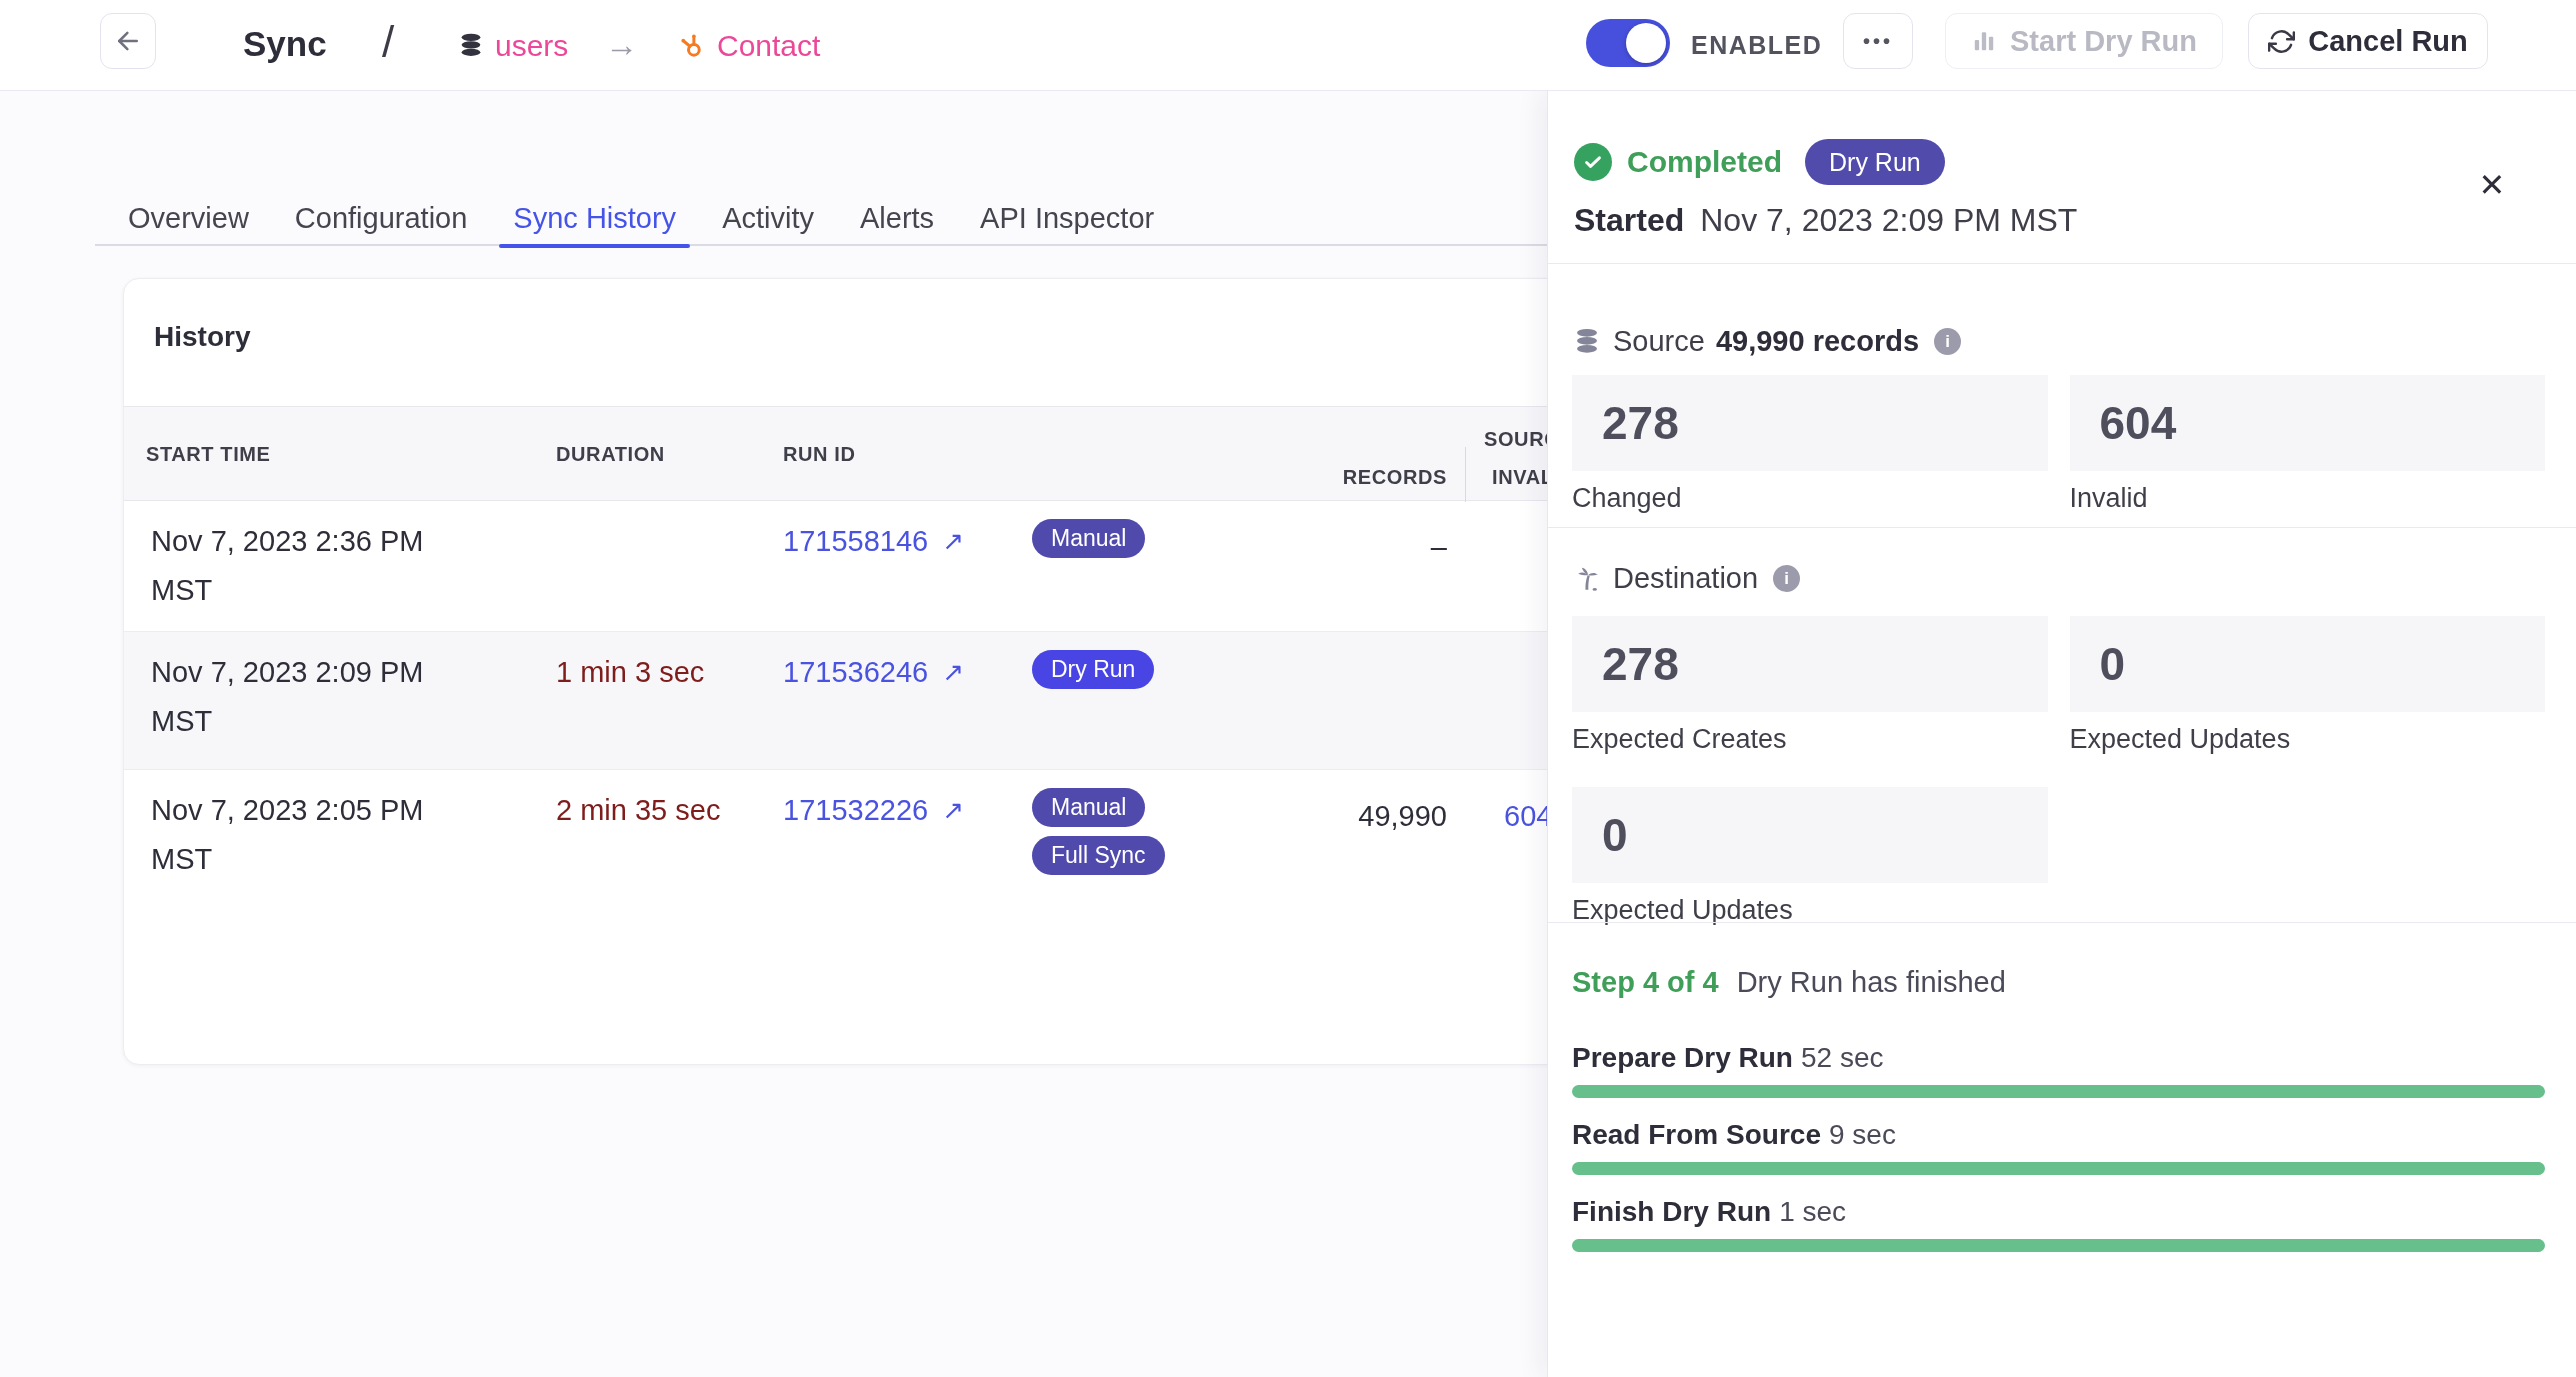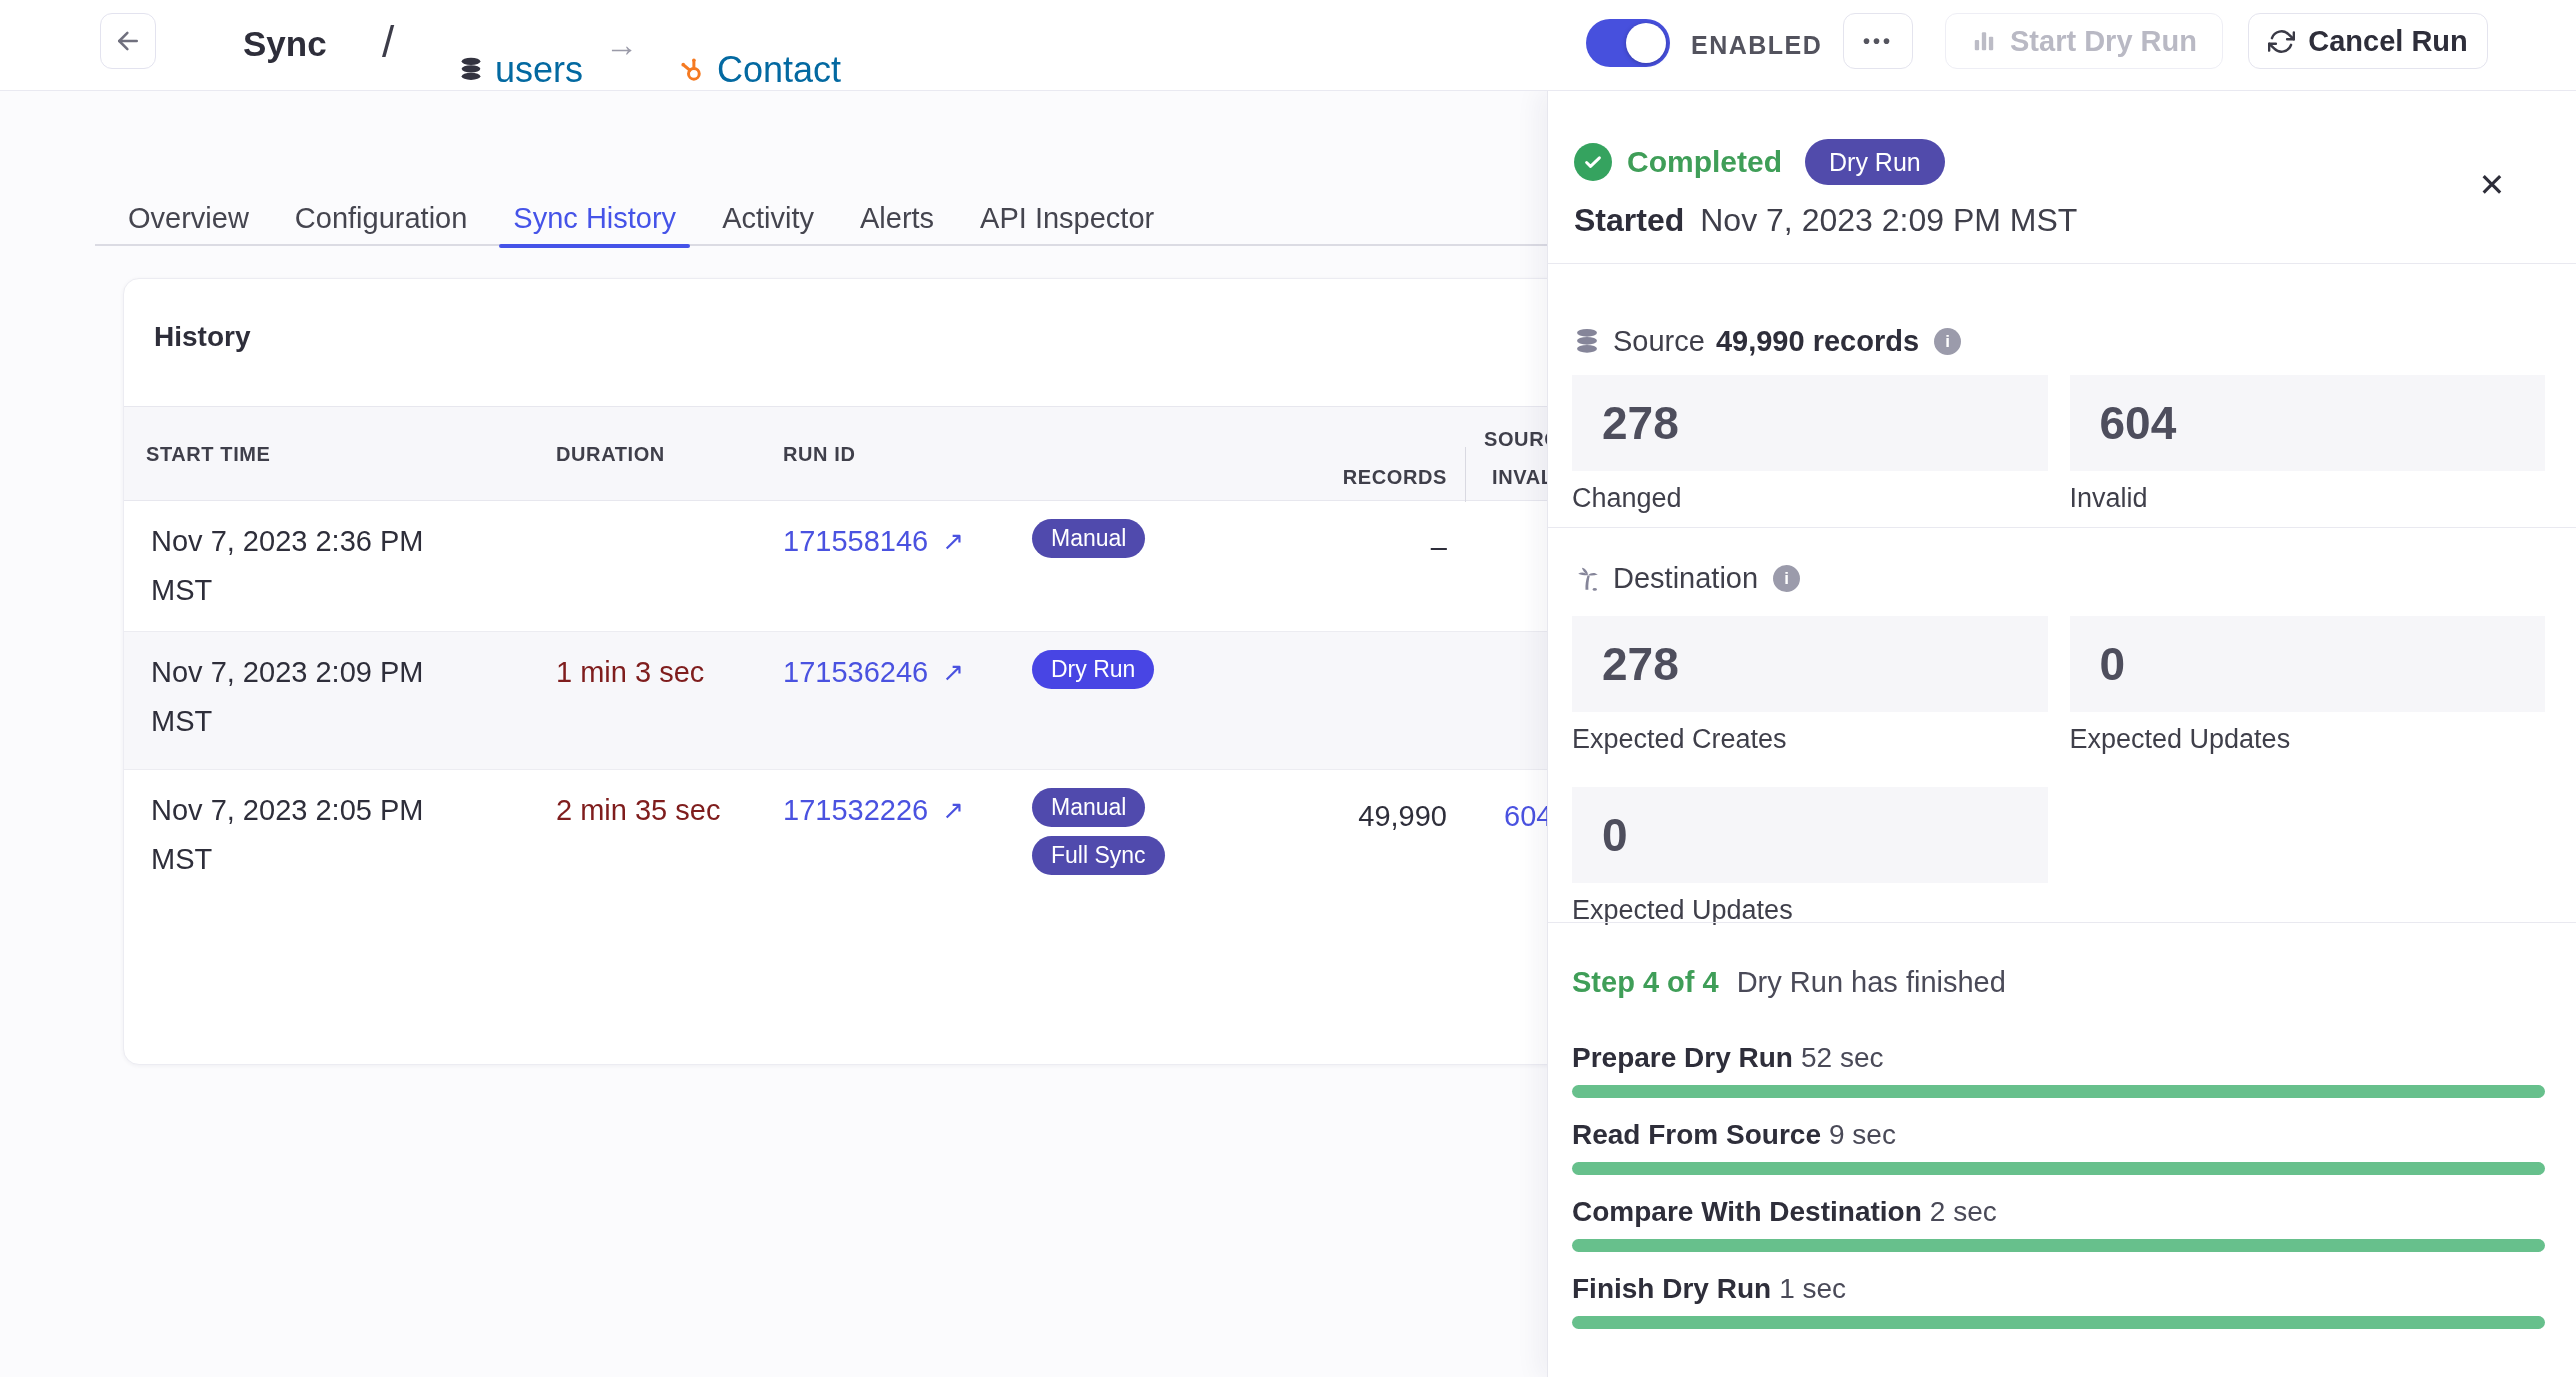--- a/index.html
+++ b/index.html
@@ -13,21 +13,21 @@
 
   
   .header { position:absolute; top:0; left:0; width:2576px; height:91px;
             background:#fff; border-bottom:1px solid #e9e9f1; z-index:40; }
   .back-btn { position:absolute; left:100px; top:13px; width:56px; height:56px;
               background:#fff; border:1px solid #e3e3ef; border-radius:12px;
               display:flex; align-items:center; justify-content:center; cursor:pointer; }
   .page-title { position:absolute; left:243px; top:24px; font-size:35px; font-weight:bold; color:#2e2e3a; }
   .crumb-slash { position:absolute; left:382px; top:17px; font-size:44px; font-weight:300; color:#3c3c49; }
   .crumb { position:absolute; top:0; height:91px; display:flex; align-items:center; gap:10px;
-           font-size:36px; color:#0369a1; cursor:pointer;margin-top:24px; }
+           font-size:30px; color:#ec4899; cursor:pointer; }
   .crumb-source { left:457px; }
   .crumb-arrow { position:absolute; left:605px; top:26px; font-size:33px; color:#9a9aa8; }
   .crumb-dest { left:677px; }
   .toggle { position:absolute; left:1586px; top:19px; width:84px; height:48px; border-radius:24px;
             background:#4750dd; cursor:pointer; }
   .knob { position:absolute; right:4px; top:4px; width:40px; height:40px; border-radius:50%;
           background:#fff; box-shadow:0 1px 4px rgba(20,20,60,.35); }
   .toggle-label { position:absolute; left:1691px; top:31px; font-size:25px; font-weight:bold;
                   letter-spacing:1.5px; color:#53535e; }
   .hbtn { position:absolute; top:13px; height:56px; background:#fff; border:1px solid #e4e4ee;
@@ -337,24 +337,20 @@
     <div class="p-steps">
       <div class="step">
         <div class="step-label"><span class="b">Prepare Dry Run</span><span class="dur">52 sec</span></div>
         <div class="step-bar"></div>
       </div>
       <div class="step">
         <div class="step-label"><span class="b">Read From Source</span><span class="dur">9 sec</span></div>
         <div class="step-bar"></div>
       </div>
       <div class="step">
-        <div class="step-label"><span class="b">Compare With Destination</span><span class="dur">2 sec</span></div>
-        <div class="step-bar"></div>
-      </div>
-      <div class="step">
         <div class="step-label"><span class="b">Finish Dry Run</span><span class="dur">1 sec</span></div>
         <div class="step-bar"></div>
       </div>
     </div>
 
   </aside>
 </div>
 
 
 </body></html>

